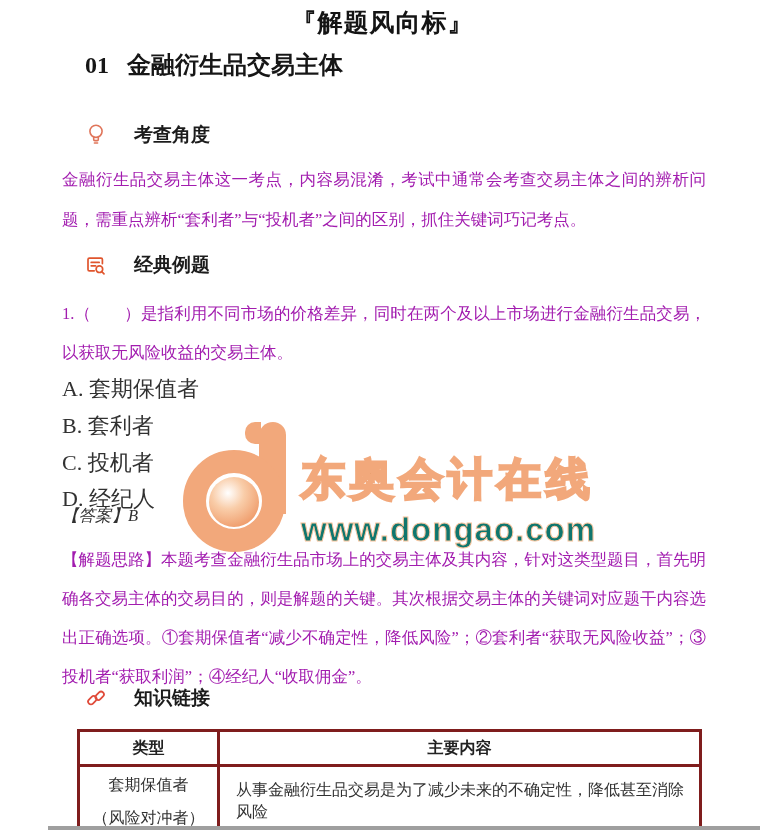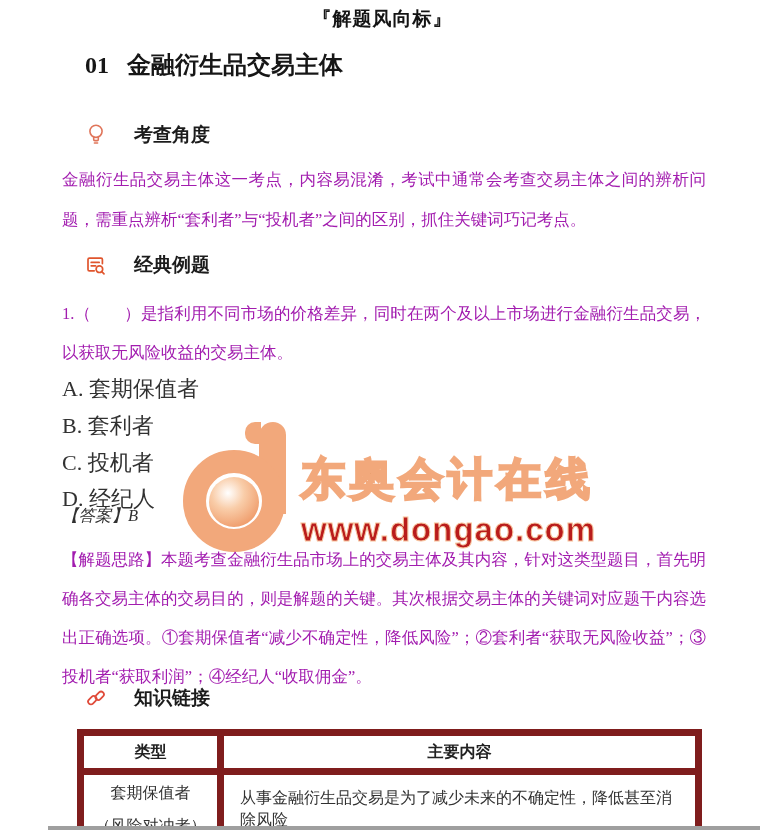--- a/index.html
+++ b/index.html
@@ -14,43 +14,43 @@
            border:23px solid #f2a87b;border-radius:50%;background:#fff;}
   .wm-ball{position:absolute;left:26px;top:55px;width:50px;height:50px;border-radius:50%;
            background:radial-gradient(circle at 38% 32%, #ffffff 0%, #f9cda9 35%, #f0a070 75%, #eb9356 100%);}
   .wm-ascender{position:absolute;left:76px;top:0;width:27px;height:92px;background:#f2a87b;
            border-radius:14px 13px 0 0;}
   .wm-ascender:before{content:"";position:absolute;left:-14px;top:0;width:16px;height:22px;
            background:#f2a87b;border-radius:10px 0 0 10px;}
   .wm-text{position:absolute;left:118px;top:30px;font-family:"Liberation Sans","DejaVu Sans",sans-serif;}
   .wm-brand{font-size:44px;font-weight:bold;letter-spacing:5px;color:#a16207;
            -webkit-text-stroke:2.5px #f2a87b;text-shadow:0 0 1px #f2a87b;white-space:nowrap;}
-  .wm-url{margin-top:2px;font-size:33px;font-weight:bold;letter-spacing:1px;color:#b91c1c;
+  .wm-url{margin-top:2px;font-size:33px;font-weight:bold;letter-spacing:1px;color:#0f766e;
            -webkit-text-stroke:1px #f7c49e;white-space:nowrap;}
 
   
   .layer{position:relative;z-index:1;}
   .doc-title{position:absolute;top:6px;left:0;width:765px;text-align:center;
-           font-size:19px;font-weight:bold;color:#141414;letter-spacing:1px;}
+           font-size:25px;font-weight:bold;color:#141414;letter-spacing:1px;}
   .sec-heading{position:absolute;top:49px;left:85px;font-size:24px;font-weight:bold;color:#161616;}
   .sec-heading .sec-no{margin-right:18px;}
   .icon-heading{position:absolute;left:85px;display:flex;align-items:center;gap:28px;
            font-family:"Liberation Sans","DejaVu Sans",sans-serif;
            font-size:19px;font-weight:bold;color:#1c1c1c;}
   .icon-heading .ic{display:inline-flex;width:21px;height:24px;align-items:center;justify-content:center;}
   .para{position:absolute;left:62px;width:644px;font-size:16.5px;line-height:40px;
            text-align:justify;color:#a21caf;}
   .q-para{line-height:39px;}
   .option{position:absolute;left:62px;font-size:22px;color:#313131;white-space:nowrap;}
   .answer-line{position:absolute;left:62px;top:505px;font-size:16.5px;color:#313131;font-style:italic;}
 
   
   .k-table{position:absolute;left:77px;top:729px;width:625px;border-collapse:collapse;
            table-layout:fixed;font-size:16px;color:#313131;}
-  .k-table th,.k-table td{border:7px solid #7f1d1d;}
+  .k-table th,.k-table td{border:3px solid #7f1d1d;}
   .k-table th{height:30px;font-weight:bold;text-align:center;font-size:16px;color:#222;}
   .col-type{width:140px;}
   .cell-type{height:62px;text-align:center;vertical-align:middle;line-height:33px;}
   .cell-content{padding:0 8px 0 16px;vertical-align:middle;line-height:22px;margin-top:34px;}
 
   .bottom-strip{position:absolute;left:48px;top:826px;width:712px;height:4px;background:#9f9f9f;}
 </style>
 </head>
 <body>
 

